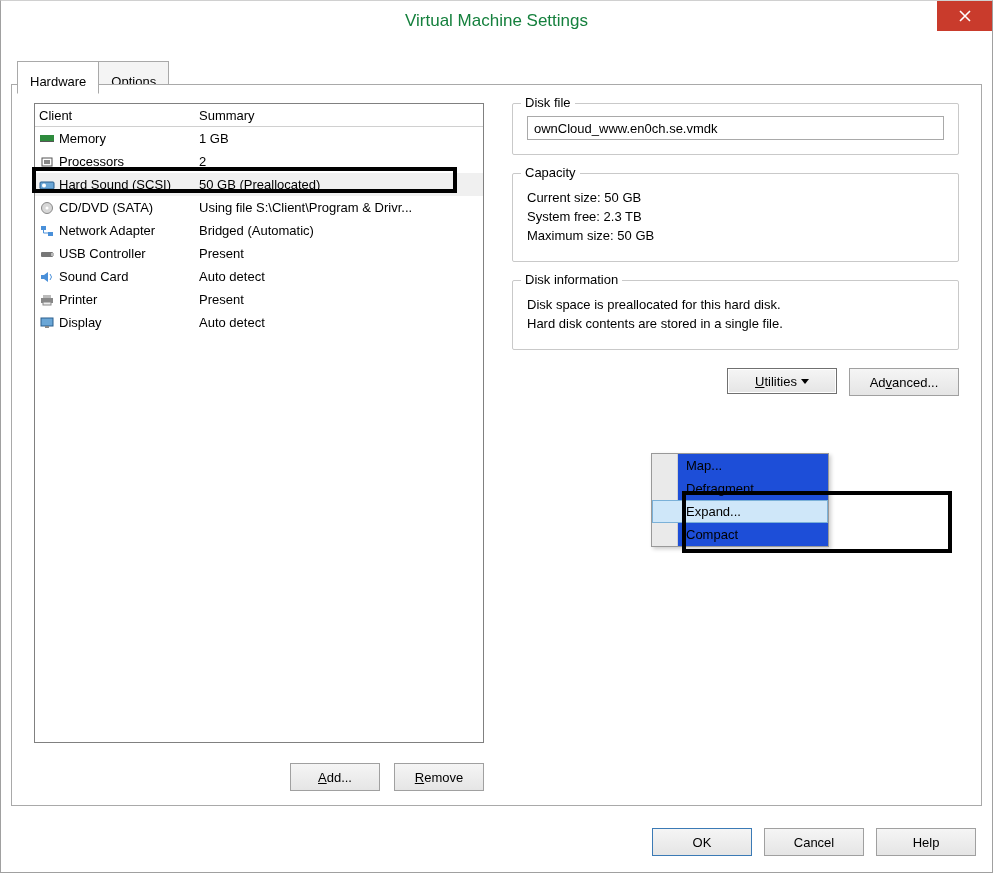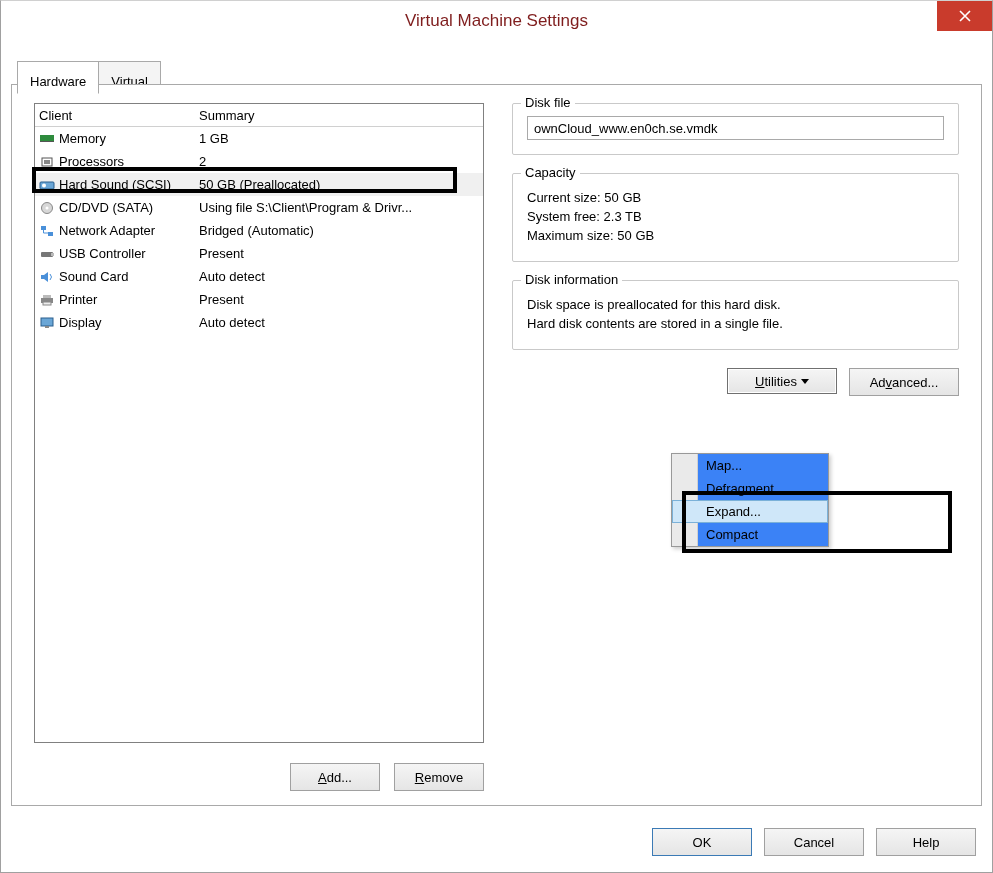--- a/index.html
+++ b/index.html
@@ -23,21 +23,21 @@
   }
   .titlebar {
     height: 40px;
     display: flex;
     align-items: center;
     justify-content: center;
     position: relative;
   }
   .titlebar .title {
     font-size: 17px;
-    color: #7f1d1d;
+    color: #15803d;
   }
   .close-btn {
     position: absolute;
     top: 0;
     right: 0;
     width: 55px;
     height: 30px;
     background: #c93b2c;
     color: #fff;
     display: flex;
@@ -161,23 +161,23 @@
     background: linear-gradient(#f5f5f5,#e5e5e5);
     border: 1px solid #707070;
     font: inherit;
     cursor: pointer;
     display:flex; align-items:center; justify-content:center; gap:4px;
     box-shadow: inset 0 0 0 1px #fff;
   }
   .menu {
     position:absolute;
     border: 1px solid #999;
-    background: #3b82f6;
+    background: #1d4ed8;
     box-shadow: 2px 2px 4px rgba(0,0,0,0.2);
-    width: 158px;
+    width: 178px;
   }
   .menu-gutter {
     position:absolute; left:0; top:0; bottom:0; width:26px;
     background: #eaeaea;
     border-right:1px solid #d0d0d0;
   }
   .menu-item {
     position: relative;
     padding: 4px 8px 4px 34px;
     cursor: pointer;
@@ -208,21 +208,21 @@
     <span class="title">Virtual Machine Settings</span>
     <div class="close-btn">
       <svg width="12" height="12" viewBox="0 0 12 12">
           <path d="M1 1 L11 11 M11 1 L1 11" stroke="#fff" stroke-width="1.6"></path>
         </svg>
     </div>
   </div>
 
   <div class="tabstrip">
     <div class="tab active">Hardware</div>
-    <div class="tab inactive">Virtual</div>
+    <div class="tab inactive">Options</div>
   </div>
 
   <div class="tabpanel">
 
     <div class="left-pane">
       <div class="device-list">
         <div class="list-header">
           <div class="col-device">Client</div>
           <div class="col-summary">Summary</div>
         </div>

